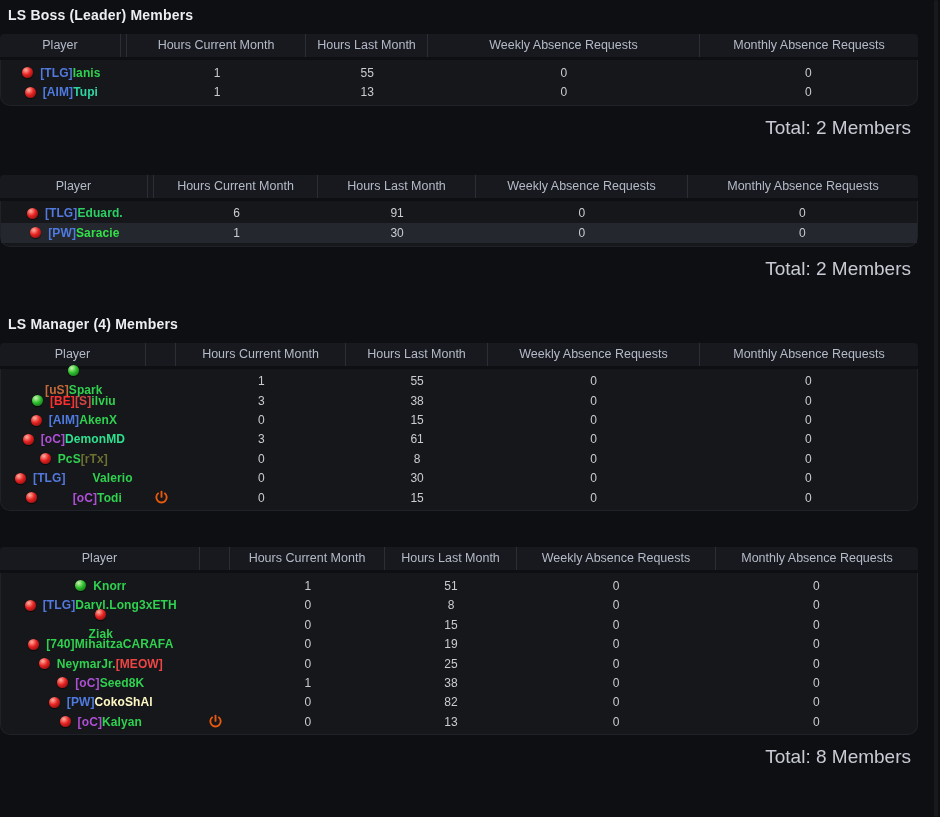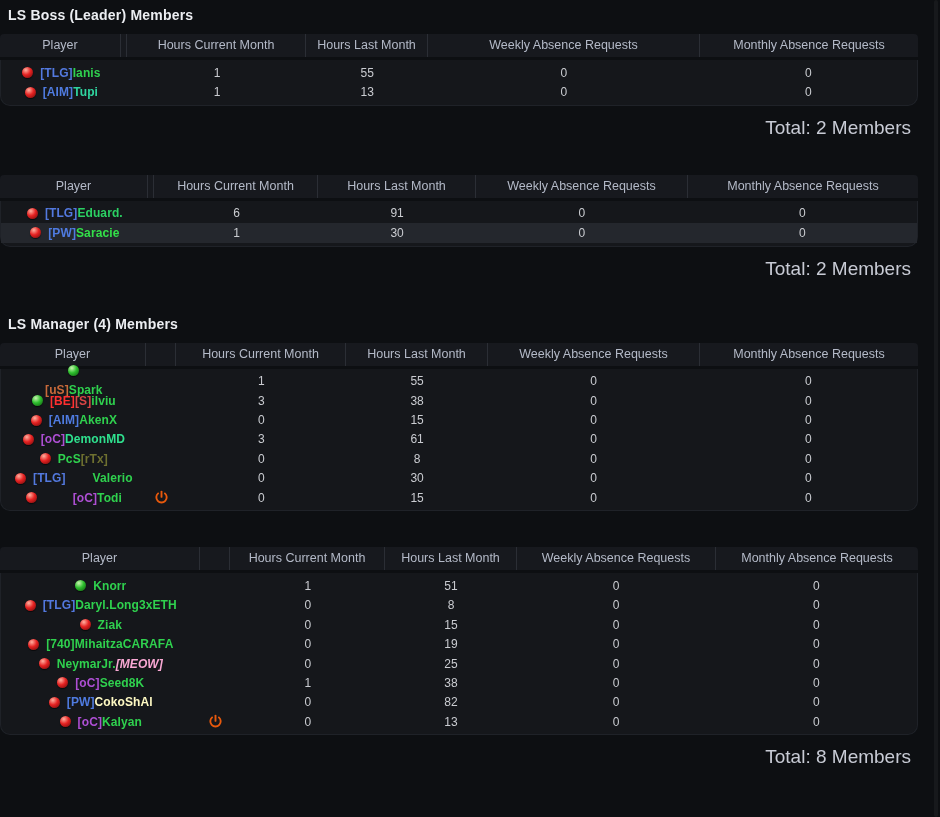--- a/index.html
+++ b/index.html
@@ -235,21 +235,21 @@
                 <span class="dot red"></span>
                 <span class="pname"><span style="color: rgb(83, 121, 223);">[TLG]</span><span style="color: rgb(47, 209, 78);">Daryl.Long3xETH</span></span>
               </div>
               <div class="td icon-cell" style="width: 30px;"></div>
               <div class="td" style="width: 155px;">0</div>
               <div class="td" style="width: 132px;">8</div>
               <div class="td" style="width: 199px;">0</div>
               <div class="td" style="width: 202px;">0</div>
             </div>
             <div class="tr">
-              <div class="td player-cell" style="width: 200px;">
+              <div class="td player-cell" style="width: 200px; flex-direction: column;">
                 <span class="dot red"></span>
                 <span class="pname"><span style="color: rgb(47, 209, 78);">Ziak</span></span>
               </div>
               <div class="td icon-cell" style="width: 30px;"></div>
               <div class="td" style="width: 155px;">0</div>
               <div class="td" style="width: 132px;">15</div>
               <div class="td" style="width: 199px;">0</div>
               <div class="td" style="width: 202px;">0</div>
             </div>
             <div class="tr">
@@ -259,21 +259,21 @@
               </div>
               <div class="td icon-cell" style="width: 30px;"></div>
               <div class="td" style="width: 155px;">0</div>
               <div class="td" style="width: 132px;">19</div>
               <div class="td" style="width: 199px;">0</div>
               <div class="td" style="width: 202px;">0</div>
             </div>
             <div class="tr">
               <div class="td player-cell" style="width: 200px;">
                 <span class="dot red"></span>
-                <span class="pname"><span style="color: rgb(47, 209, 78);">NeymarJr.</span><span style="color: #f9a8d4; font-style: italic;">[MEOW]</span></span>
+                <span class="pname"><span style="color: rgb(47, 209, 78);">NeymarJr.</span><span style="color: #ef4444;">[MEOW]</span></span>
               </div>
               <div class="td icon-cell" style="width: 30px;"></div>
               <div class="td" style="width: 155px;">0</div>
               <div class="td" style="width: 132px;">25</div>
               <div class="td" style="width: 199px;">0</div>
               <div class="td" style="width: 202px;">0</div>
             </div>
             <div class="tr">
               <div class="td player-cell" style="width: 200px;">
                 <span class="dot red"></span>

